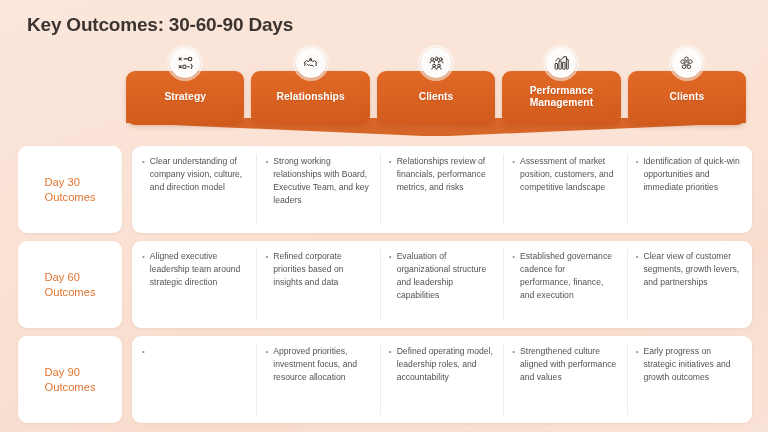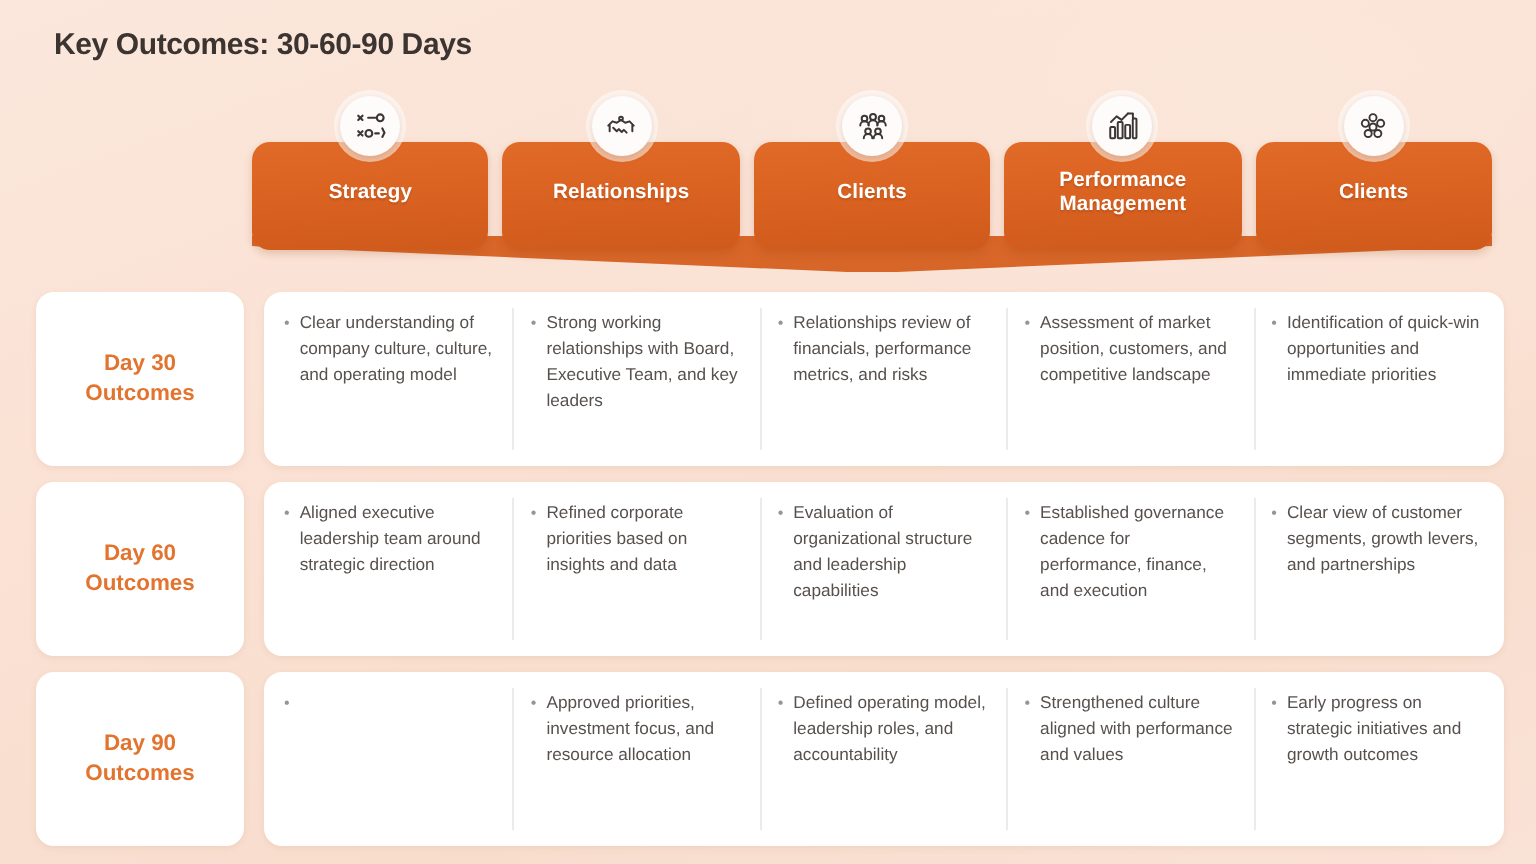--- a/index.html
+++ b/index.html
@@ -23,21 +23,21 @@
     width: 768px;
     height: 432px;
     padding: 0;
   }
 
   
   .title {
     position: absolute;
     left: 27px;
     top: 14px;
-    font-size: 15px;
+    font-size: 19px;
     font-weight: bold;
     color: #3b3431;
     letter-spacing: -0.2px;
     white-space: nowrap;
   }
 
   
   .ribbon {
     position: absolute;
     left: 126px;
@@ -122,22 +122,21 @@
     border-radius: 9px;
     box-shadow: 0 1px 3px rgba(160,100,60,0.10);
     display: flex;
     align-items: center;
     justify-content: center;
   }
 
   .row-label-text {
     color: #e2742f;
     font-size: 11.2px;
-    font-weight: bold;
-    text-align: center;
+    font-weight: normal;
     line-height: 1.26;
   }
 
   .row-cells {
     flex: 1 1 auto;
     background: #ffffff;
     border-radius: 9px;
     box-shadow: 0 1px 3px rgba(160,100,60,0.10);
     display: flex;
     padding: 8px 2px;
@@ -259,21 +258,21 @@
     <div class="row">
       <div class="row-label">
         <div class="row-label-text">
           <span>Day 30</span><br>
           <span>Outcomes</span>
         </div>
       </div>
       <div class="row-cells">
         <div class="cell">
           <span class="bullet">•</span>
-          <span class="cell-text">Clear understanding of company culture, culture, and operating model</span>
+          <span class="cell-text">Clear understanding of company vision, culture, and direction model</span>
         </div>
         <div class="cell">
           <span class="bullet">•</span>
           <span class="cell-text">Strong working relationships with Board, Executive Team, and key leaders</span>
         </div>
         <div class="cell">
           <span class="bullet">•</span>
           <span class="cell-text">Relationships review of financials, performance metrics, and risks</span>
         </div>
         <div class="cell">

